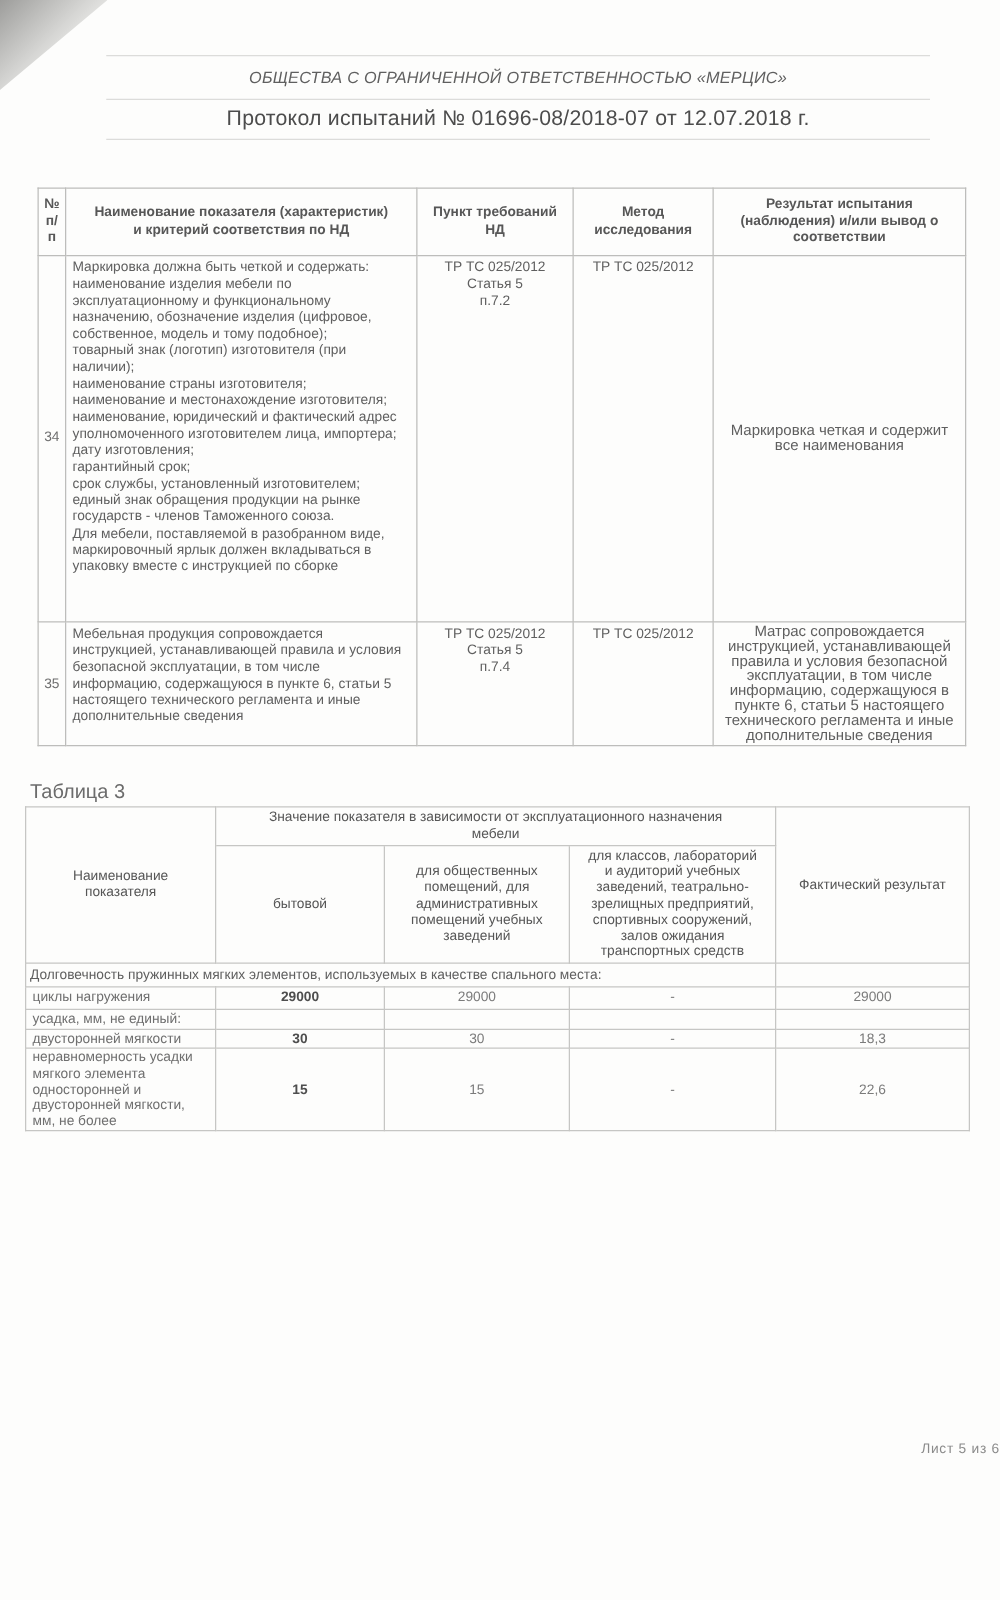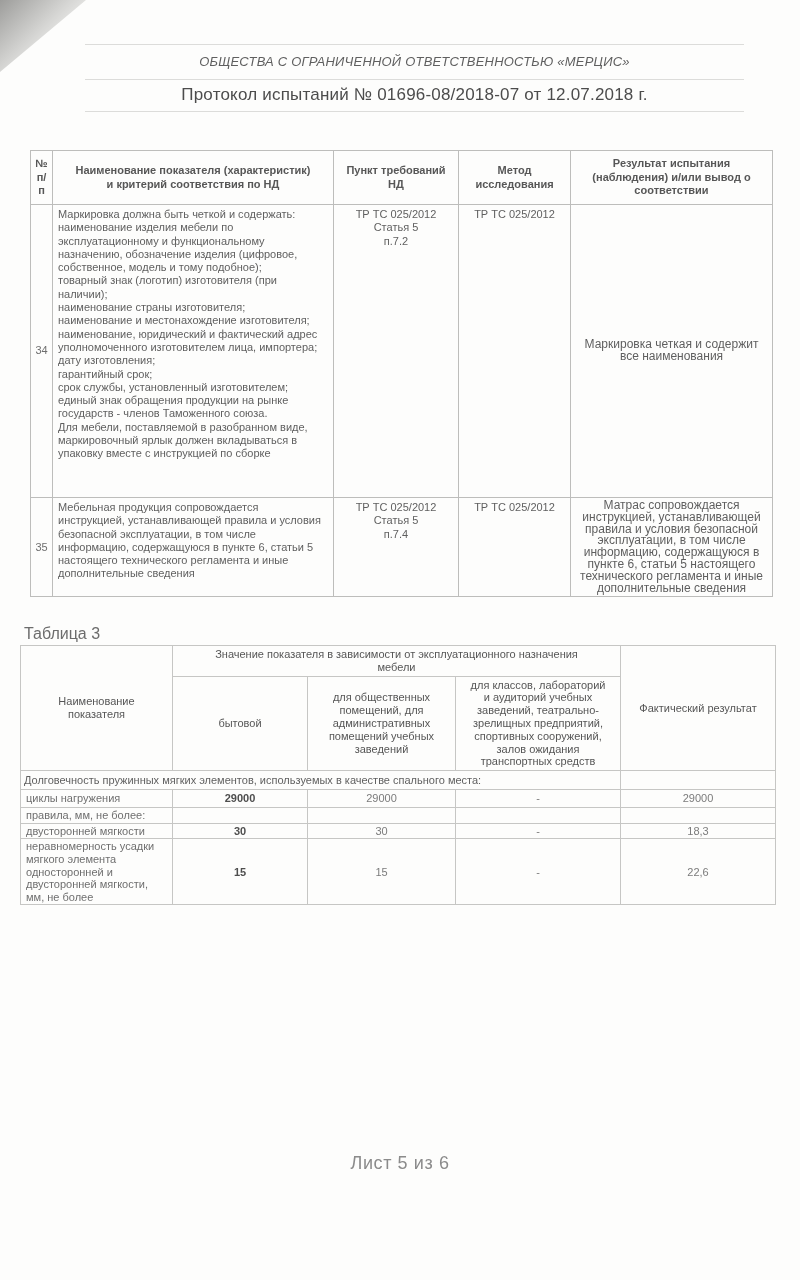--- a/index.html
+++ b/index.html
@@ -70,22 +70,22 @@
   }
   .t3 tr.section-row td { color:#5f5f5f; padding:2px 3px; height:14px; }
   .t3 td.v { text-align:center; color:#7b7b7b; }
   .t3 td.v.hh { color:#4e4e4e; font-weight:700; }
   .t3 tr.r-cycles { height:18px; }
   .t3 tr.r-usadka { height:13px; }
   .t3 tr.r-dvust  { height:15px; }
   .t3 tr.r-nerav  { height:63px; }
 
   .footer {
-    position:absolute; left:0; right:0; top:1153px; text-align:center;
-    font-size:18px; color:#8b8b8b; letter-spacing:.6px;
+    position:absolute; left:0; right:0; top:1153px; text-align:right;
+    font-size:11px; color:#8b8b8b; letter-spacing:.6px;
   }
 </style>
 </head>
 <body>
 
 <div class="page">
 
   <div class="fold">
     
   </div>
@@ -191,21 +191,21 @@
         <td></td>
       </tr>
       <tr class="r-cycles">
         <td>циклы нагружения</td>
         <td class="v hh">29000</td>
         <td class="v">29000</td>
         <td class="v">-</td>
         <td class="v">29000</td>
       </tr>
       <tr class="r-usadka">
-        <td>правила, мм, не более:</td>
+        <td>усадка, мм, не единый:</td>
         <td class="v hh"></td>
         <td class="v"></td>
         <td class="v"></td>
         <td class="v"></td>
       </tr>
       <tr class="r-dvust">
         <td>двусторонней мягкости</td>
         <td class="v hh">30</td>
         <td class="v">30</td>
         <td class="v">-</td>

